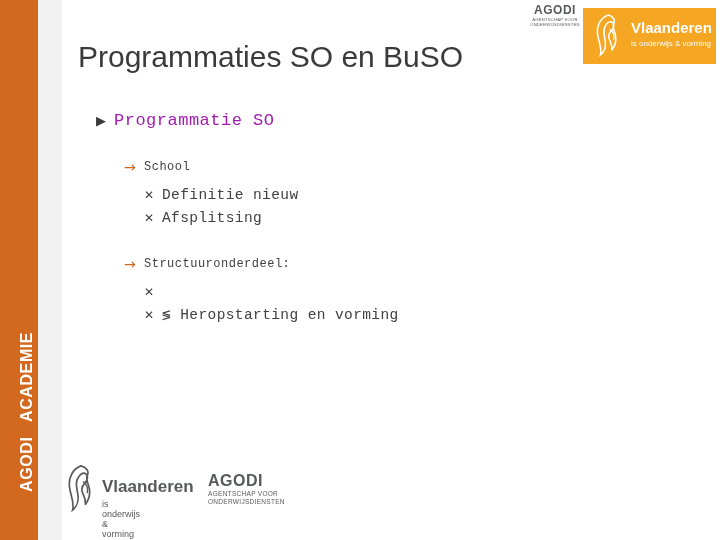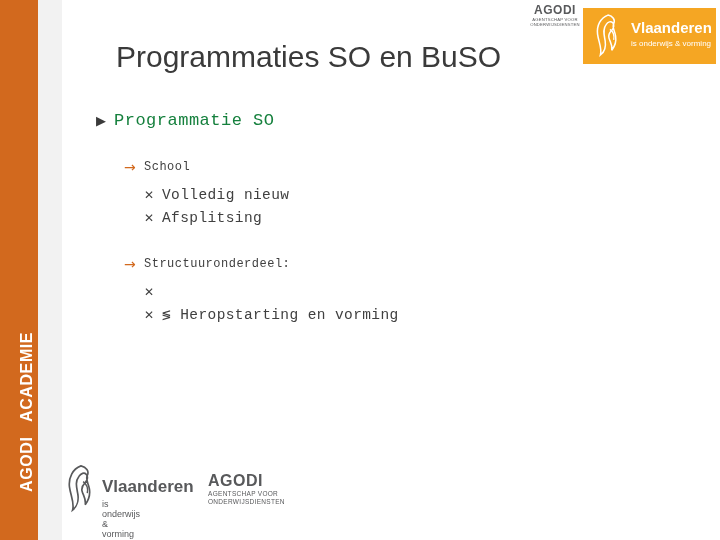--- a/index.html
+++ b/index.html
@@ -37,21 +37,20 @@
   .slide-title {
     position: absolute;
     left: 78px;
     top: 40px;
     font-size: 30px;
     color: #3A3A3A;
     font-family: "Liberation Sans", sans-serif;
     font-weight: normal;
     letter-spacing: 0px;
     white-space: nowrap;
-    margin-left: 38px;
   }
 
   
   .agodi-logo-top {
     position: absolute;
     left: 520px;
     top: 4px;
     width: 70px;
     height: 40px;
     text-align: center;
@@ -119,21 +118,21 @@
   .bullet-l1 .marker {
     color: #3A3A3A;
     font-size: 13px;
     line-height: 22px;
     width: 18px;
     flex: 0 0 18px;
   }
   .bullet-l1 .txt {
     font-family: "Liberation Mono", monospace;
     font-size: 17px;
-    color: #15803d;
+    color: #a21caf;
     line-height: 22px;
     letter-spacing: 0.5px;
   }
 
   .group {
     margin-left: 28px;
   }
   .bullet-l2 {
     display: flex;
     align-items: flex-start;
@@ -277,21 +276,21 @@
   </div>
 
   <div class="group">
     <div class="bullet-l2">
       <span class="marker">→</span>
       <span class="txt">School</span>
     </div>
     <div class="sublist">
       <div class="bullet-l3">
         <span class="marker">✕</span>
-        <span class="txt">Volledig nieuw</span>
+        <span class="txt">Definitie nieuw</span>
       </div>
       <div class="bullet-l3">
         <span class="marker">✕</span>
         <span class="txt">Afsplitsing</span>
       </div>
     </div>
   </div>
 
   <div class="group">
     <div class="bullet-l2">

